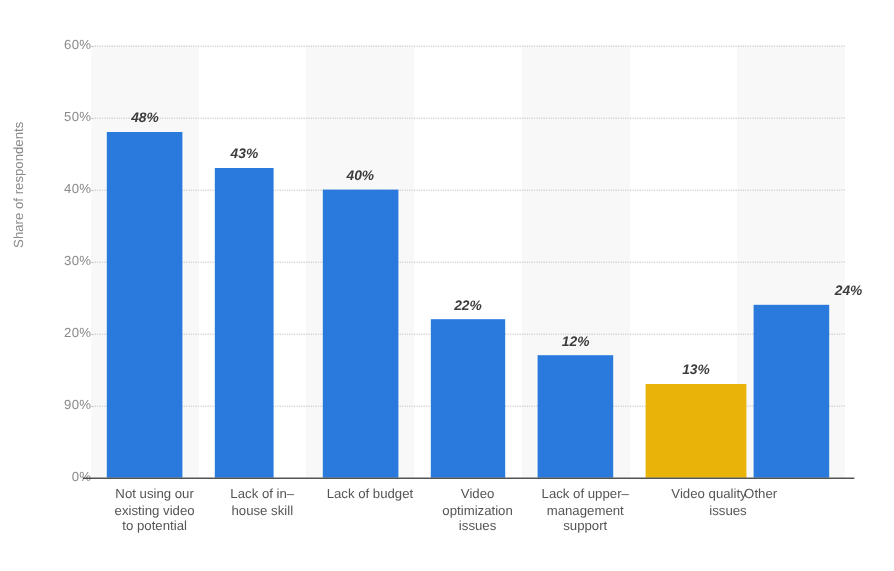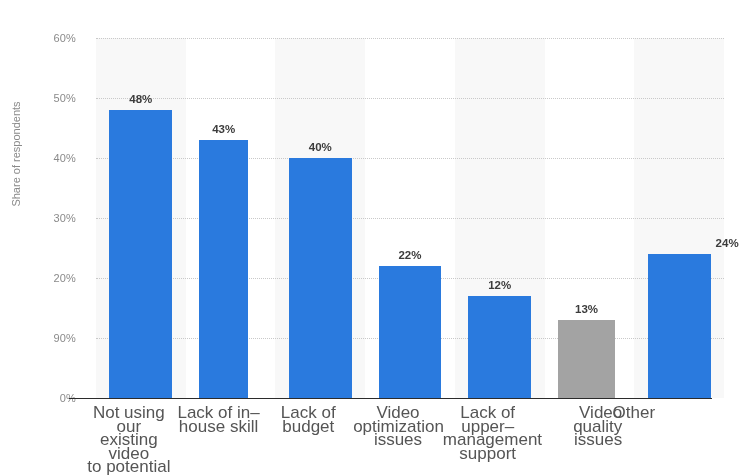--- a/index.html
+++ b/index.html
@@ -17,24 +17,25 @@
   #chart-root {
     position: relative;
     width: 745px;
     height: 476px;
     background: #ffffff;
   }
 
   
   #plot-area {
     position: absolute;
-    left: 96px;
+    left: 76px;
     top: 38px;
     width: 628px;
     height: 360px;
+    font-style: italic;
   }
 
   
   .band {
     position: absolute;
     top: 0;
     bottom: 0;
     background: #f8f8f8;
   }
   .band.alt { background: #ffffff; }
@@ -107,21 +108,21 @@
     font-size: 11.5px;
     font-weight: bold;
     color: #3c3c3c;
     white-space: nowrap;
   }
 
   
   .xlabel {
     position: absolute;
     top: 406px;
-    font-size: 17px;
+    font-size: 11px;
     line-height: 13.5px;
     color: #555555;
     text-align: center;
     white-space: pre-line;
   }
 </style>
 </head>
 <body>
 
 <div id="chart-root">
@@ -160,21 +161,21 @@
       </div>
       <div class="bar" style="left: 192.886px; width: 62.8px; height: 240px; background: rgb(42, 122, 222);">
         <div class="bar-value" style="color: rgb(60, 60, 60);">40%</div>
       </div>
       <div class="bar" style="left: 282.6px; width: 62.8px; height: 132px; background: rgb(42, 122, 222);">
         <div class="bar-value" style="color: rgb(60, 60, 60);">22%</div>
       </div>
       <div class="bar" style="left: 372.314px; width: 62.8px; height: 102px; background: rgb(42, 122, 222);">
         <div class="bar-value" style="color: rgb(60, 60, 60);">12%</div>
       </div>
-      <div class="bar" style="left: 462.029px; width: 57px; height: 78px; background: #a3a3a3;">
+      <div class="bar" style="left: 462.029px; width: 84px; height: 78px; background: #eab308;">
         <div class="bar-value" style="color: rgb(60, 60, 60);">13%</div>
       </div>
       <div class="bar" style="left: 551.743px; width: 62.8px; height: 144px; background: rgb(42, 122, 222);">
         <div class="bar-value" style="color: rgb(60, 60, 60); margin-left: 48px;">24%</div>
       </div>
     </div>
 
   <div id="axis-line"></div>
 
   <div id="xlabel-layer">

